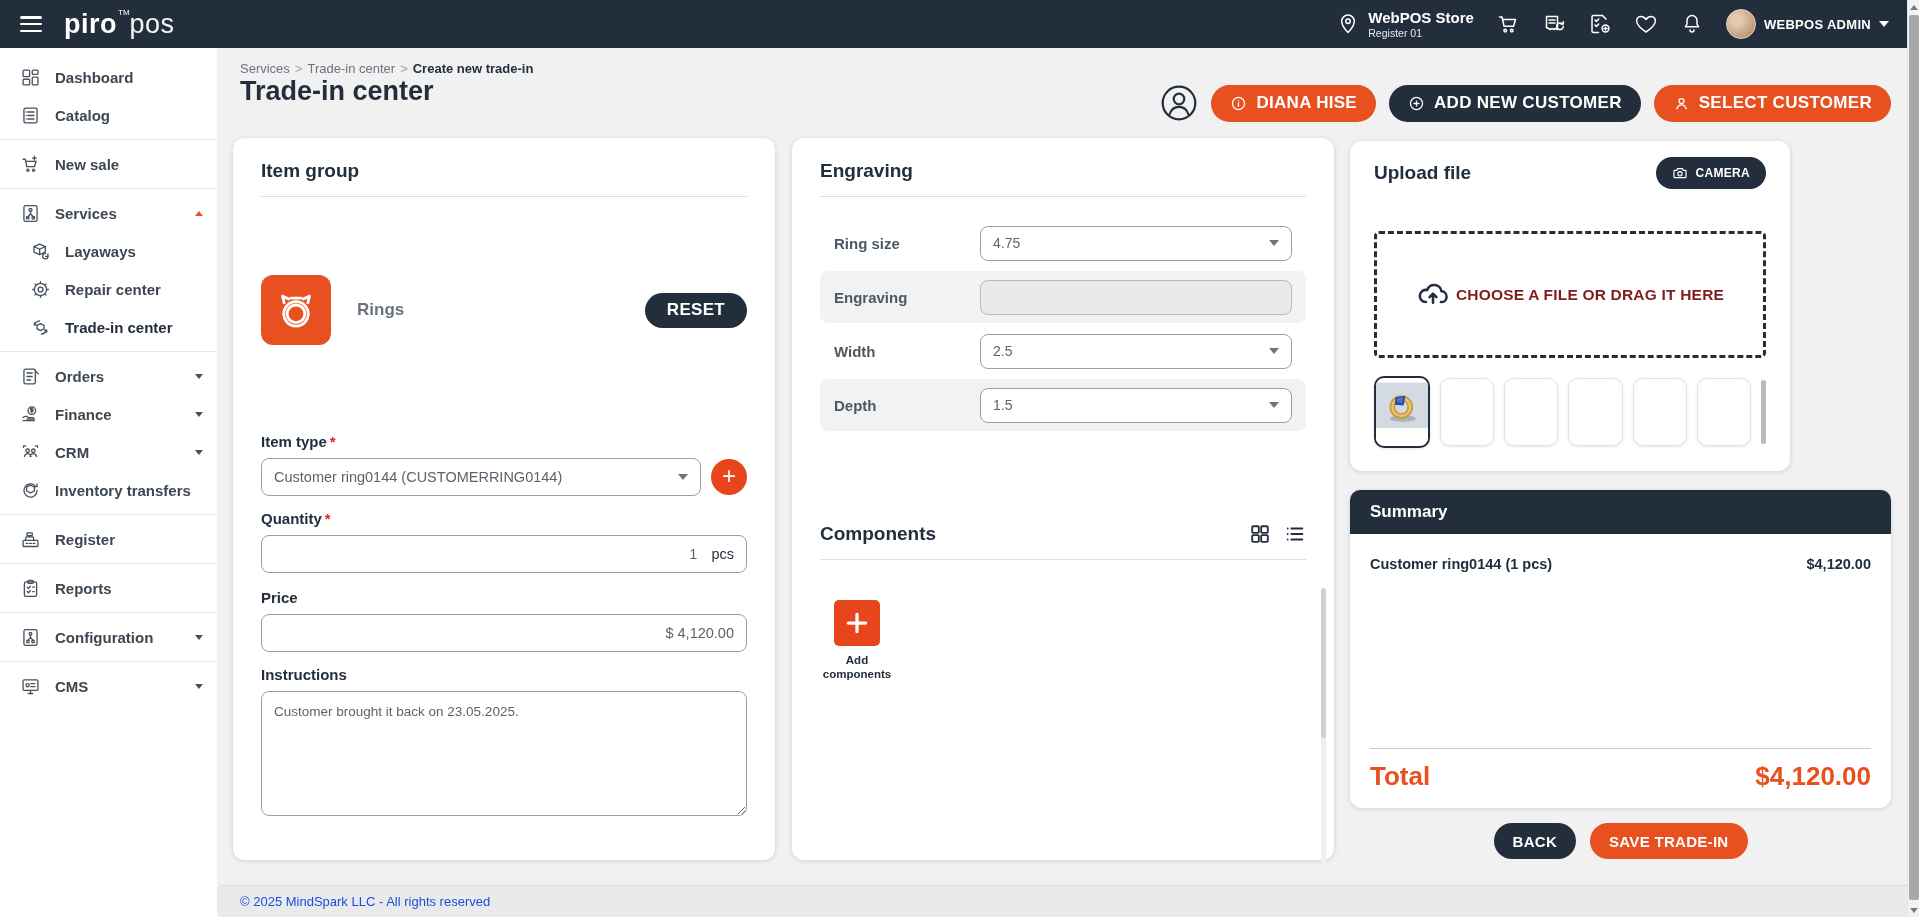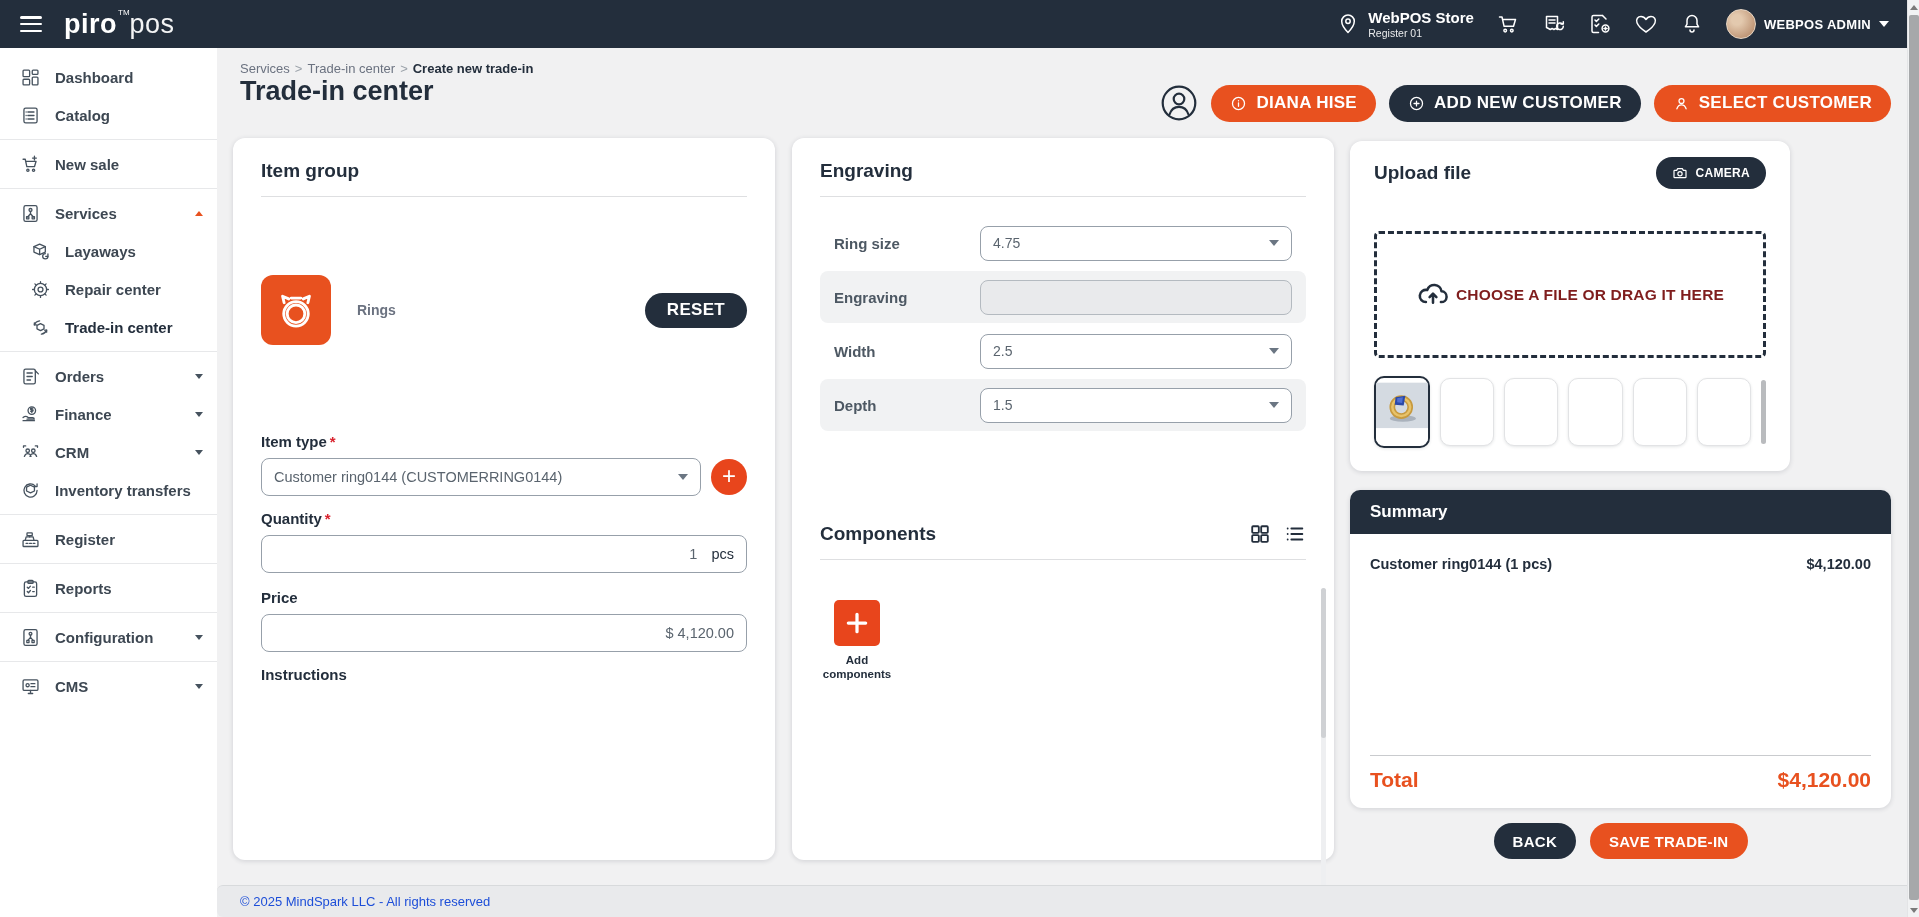--- a/index.html
+++ b/index.html
@@ -55,21 +55,21 @@
 
   .card { position:absolute; background:#fff; border-radius:12px; box-shadow:0 1px 5px rgba(35,46,60,.16); }
   .card-title { font-size:19px; font-weight:600; color:#232E3C; }
   .hr { height:1px; background:#DEDFE1; margin-top:14px; }
 
   
   #item-group { left:16px; top:90px; width:542px; height:722px; padding:22px 28px; }
   .rings-row { margin-top:78px; display:flex; align-items:center; }
   .ring-tile { width:70px; height:70px; border-radius:12px; background:#E8511F; display:flex; align-items:center; justify-content:center; cursor:pointer; }
   .ring-tile svg { width:46px; height:46px; fill:none; stroke:#fff; stroke-width:1.5; stroke-linecap:round; stroke-linejoin:round; }
-  .ring-name { margin-left:26px; font-size:14px; font-weight:700; color:#6B7280; }
+  .ring-name { margin-left:26px; font-size:17px; font-weight:700; color:#6B7280; }
   .form-block { margin-top:14px; }
   .form-block.first { margin-top:88px; }
   .field-label { font-size:15px; font-weight:700; color:#232E3C; margin-bottom:8px; }
   .req { color:#D9232E; margin-left:3px; }
   .textbox { border:1px solid #97A0AA; border-radius:8px; height:38px; display:flex; align-items:center; padding:0 12px; font-size:14.5px; color:#5A646E; background:#fff; }
   .textbox.right { justify-content:flex-end; gap:14px; }
   .unit { color:#232E3C; }
   .selectbox { justify-content:space-between; cursor:pointer; }
   .caret { width:0; height:0; border-left:5px solid transparent; border-right:5px solid transparent; border-top:6px solid #6B7683; flex:none; margin-left:10px; }
   .itemtype-row { display:flex; align-items:center; gap:10px; }
@@ -111,21 +111,21 @@
   .thumb-card svg { width:100%; height:100%; display:block; }
   .thumbs-scroll { margin-left:auto; width:6px; height:64px; background:#B9BBBE; border-radius:3px; cursor:pointer; }
 
   
   #summary { left:1133px; top:442px; width:541px; height:318px; display:flex; flex-direction:column; }
   .summary-head { height:44px; background:#232E3C; border-radius:10px 10px 0 0; display:flex; align-items:center; padding:0 20px; color:#fff; font-size:17px; font-weight:700; }
   .summary-body { flex:1; display:flex; flex-direction:column; padding:22px 20px 16px; }
   .sum-line { display:flex; justify-content:space-between; font-size:14.5px; font-weight:700; color:#232E3C; }
   .sum-hr { margin-top:auto; height:1px; background:#C9CBCE; }
   .total-row { display:flex; justify-content:space-between; align-items:center; padding-top:12px; }
-  .total-label, .total-amount { font-size:21px; font-weight:700; color:#E8511F; }
+  .total-label, .total-amount { font-size:26px; font-weight:700; color:#E8511F; }
 
   .actions { position:absolute; left:1133px; top:775px; width:541px; display:flex; justify-content:center; gap:14px; }
   .actions .pill { height:36px; font-size:15px; }
 
   
   #footer { position:absolute; left:0; top:837px; width:1702px; height:32px; background:#E9EAEC; border-top:1px solid #D8DADC; display:flex; align-items:center; padding-left:23px; font-size:13px; color:#1d4ed8;border-radius:6px; }
 
   
   #scrollbar { position:absolute; right:0; top:0; width:12px; height:917px; background:#F1F2F3; border-left:1px solid #E3E4E6; z-index:9; }
   #scrollbar .arrow { position:absolute; left:0; width:12px; height:14px; display:flex; align-items:center; justify-content:center; }
@@ -410,20 +410,21 @@
 
     <div class="form-block" style="margin-top:16px;">
       <div class="field-label">Price</div>
       <div class="textbox right">
         <span>$ 4,120.00</span>
       </div>
     </div>
 
     <div class="form-block">
       <div class="field-label">Instructions</div>
+      <textarea class="instructions" style="">Customer brought it back on 23.05.2025.</textarea>
     </div>
   </div>
 
   <div class="card" id="attributes">
     <div class="card-title">Engraving</div>
     <div class="hr"></div>
     <div class="attr-rows">
       <div class="attr-row">
         <span class="attr-label">Ring size</span>
         <div class="attr-ctl">

